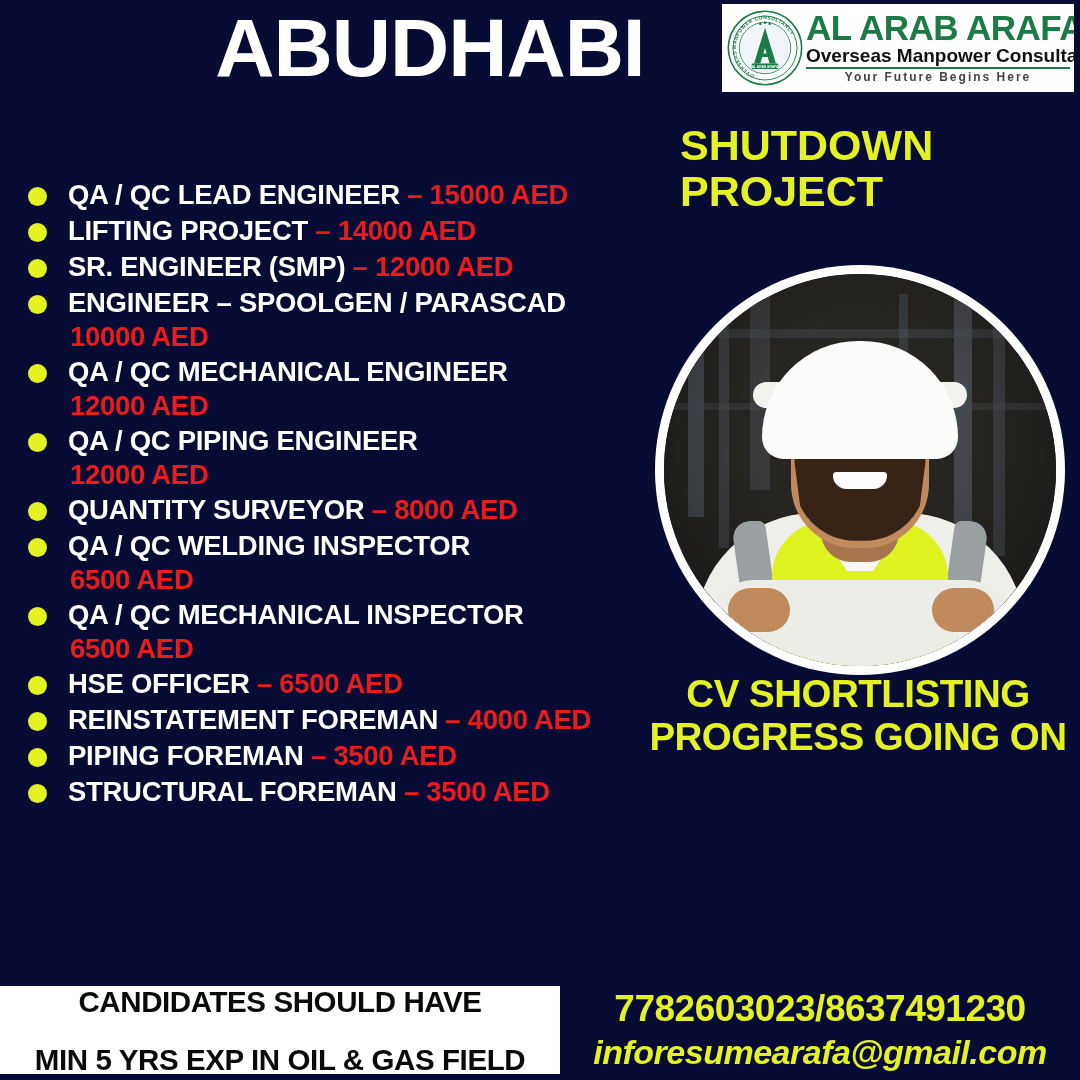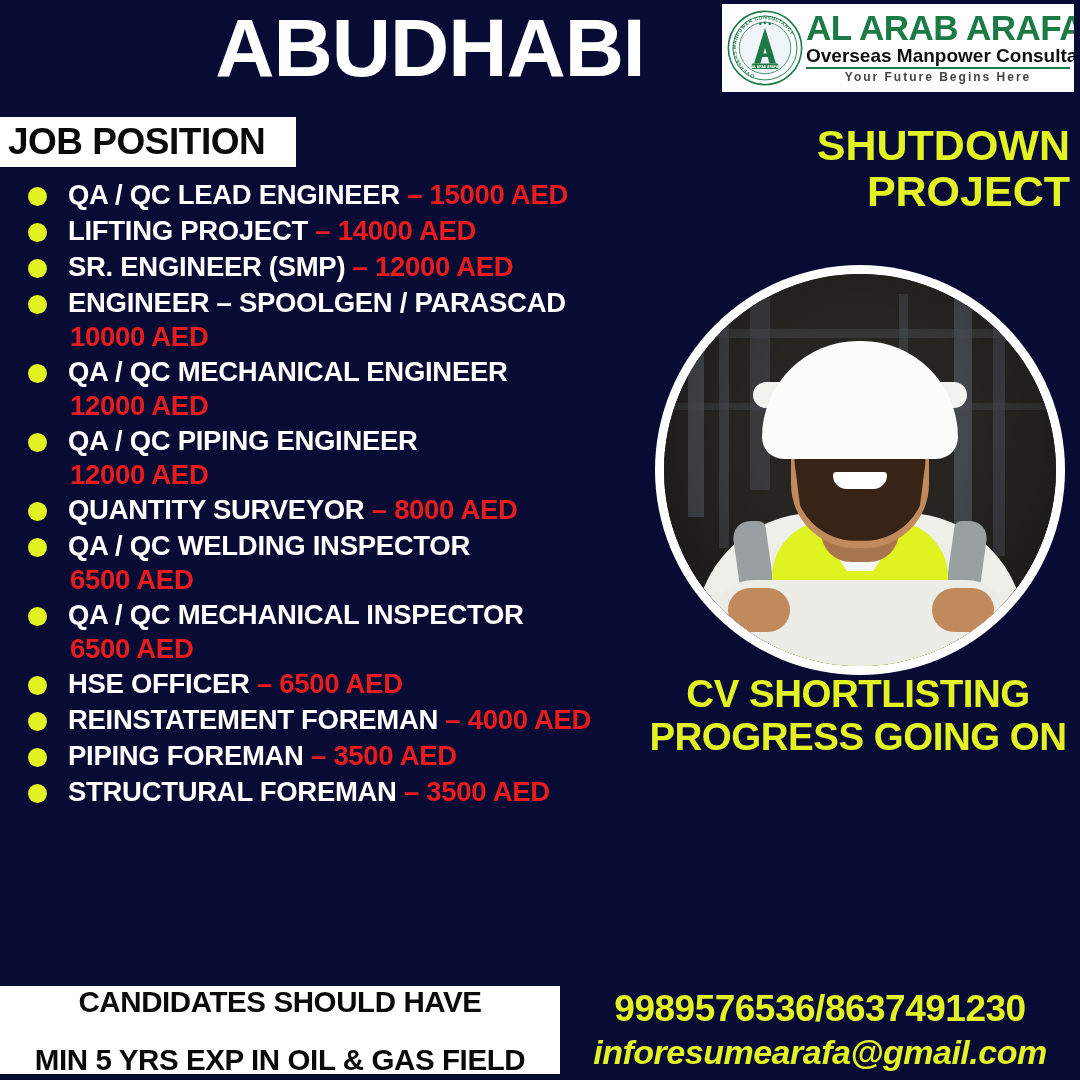--- a/index.html
+++ b/index.html
@@ -132,21 +132,21 @@
     line-height:33px;
     letter-spacing:-0.3px;
     white-space:nowrap;
     font-family:"Liberation Sans",sans-serif;
   }
 
   
   #shutdown-heading{
     position:absolute;left:680px;top:122px;
     width:390px;
-    text-align:right;
+    text-align:left;
     color:#E3F222;
     font-size:43px;
     font-weight:900;
     line-height:46px;
     letter-spacing:0px;
     font-family:"Liberation Sans",sans-serif;
   }
 
   #photo-frame{
     position:absolute;left:655px;top:265px;
@@ -368,21 +368,20 @@
 
       <div id="logo-text">
         <div id="logo-name">AL ARAB ARAFA</div>
         <div id="logo-sub">Overseas Manpower Consultancy</div>
         <div id="logo-tag">Your Future Begins Here</div>
       </div>
 
     </div>
   </div>
 
-  <div id="job-position-label">JOB POSITION</div>
 
   <div id="job-list">
       <div class="job-row">
         <span class="job-bullet"></span>
         <div class="job-line"><span class="job-title">QA / QC LEAD ENGINEER</span><span class="job-sep"> – </span><span class="job-salary">15000 AED</span></div>
       </div>
       <div class="job-row">
         <span class="job-bullet"></span>
         <div class="job-line"><span class="job-title">LIFTING PROJECT</span><span class="job-sep"> – </span><span class="job-salary">14000 AED</span></div>
       </div>
@@ -482,17 +481,17 @@
     <div>CV SHORTLISTING</div>
     <div>PROGRESS GOING ON</div>
   </div>
 
   <div id="footer-req">
     <div class="footer-req-line">CANDIDATES SHOULD HAVE</div>
     <div class="footer-req-line">MIN 5 YRS EXP IN OIL &amp; GAS FIELD</div>
   </div>
 
   <div id="footer-contact">
-    <div id="contact-phone">9989576536/8637491230</div>
+    <div id="contact-phone">7782603023/8637491230</div>
     <div id="contact-email">inforesumearafa@gmail.com</div>
   </div>
 
 </div>
 
 </body></html>

